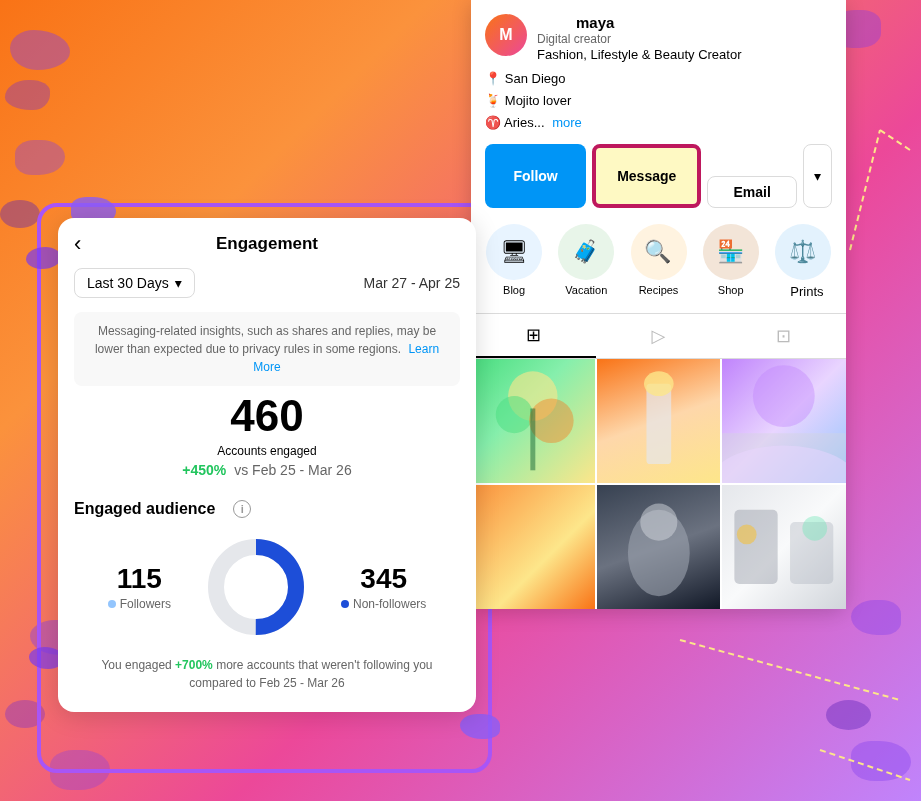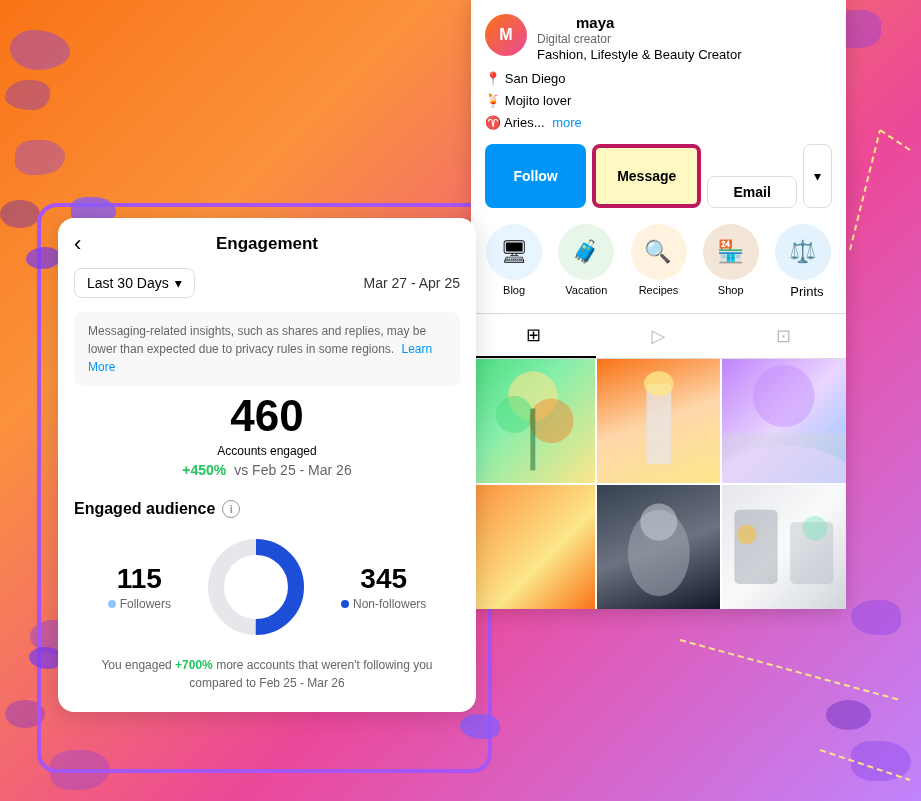--- a/index.html
+++ b/index.html
@@ -193,33 +193,33 @@
   </div>
 
   <div style="display:flex;justify-content:space-between;align-items:center;padding:6px 16px;">
     <div style="display:flex;align-items:center;gap:6px;border:1px solid #dbdbdb;border-radius:8px;padding:6px 12px;font-size:14px;cursor:pointer;background:#fff;">
       <span>Last 30 Days</span>
       <span>▾</span>
     </div>
     <div style="font-size:14px;color:#333;font-weight:500;">Mar 27 - Apr 25</div>
   </div>
 
-  <div style="background:#f8f8f8;border-radius:8px;margin:8px 16px;padding:10px 14px;font-size:12px;color:#666;text-align:left;line-height:1.5;">
+  <div style="background:#f8f8f8;border-radius:8px;margin:8px 16px;padding:10px 14px;font-size:12px;color:#666;text-align:center;line-height:1.5;">
     <span>Messaging-related insights, such as shares and replies, may be lower than expected due to privacy rules in some regions.</span>
     <span style="color:#0095f6;cursor:pointer;margin-left:4px;">Learn More</span>
   </div>
 
   <div style="text-align:center;margin-top:4px;font-size:44px;font-weight:700;color:#000;line-height:1;">460</div>
   <div style="text-align:center;font-size:12px;color:#000;margin-top:6px;font-weight:500;">Accounts engaged</div>
   <div style="text-align:center;margin-top:4px;font-size:14px;">
     <span style="color:#22c55e;font-weight:600;">+450%</span>
     <span style="color:#666;margin-left:4px;">vs Feb 25 - Mar 26</span>
   </div>
 
-  <div style="display:flex;align-items:center;gap:7px;font-size:16px;font-weight:700;color:#000;padding:22px 16px 14px;">
+  <div style="display:flex;align-items:center;gap:18px;font-size:16px;font-weight:700;color:#000;padding:22px 16px 14px;">
     <span>Engaged audience</span>
     <div style="width:18px;height:18px;border-radius:50%;border:1.5px solid #999;display:inline-flex;align-items:center;justify-content:center;font-size:11px;color:#999;cursor:pointer;flex-shrink:0;">i</div>
   </div>
 
   <div style="display:flex;align-items:center;justify-content:center;gap:30px;padding:0 20px;">
 
     <div style="text-align:center;">
       <div style="font-size:28px;font-weight:700;color:#000;">115</div>
       <div style="font-size:12px;color:#666;margin-top:2px;display:flex;align-items:center;gap:4px;">
         <span style="width:8px;height:8px;border-radius:50%;background:#93c5fd;display:inline-block;"></span>

